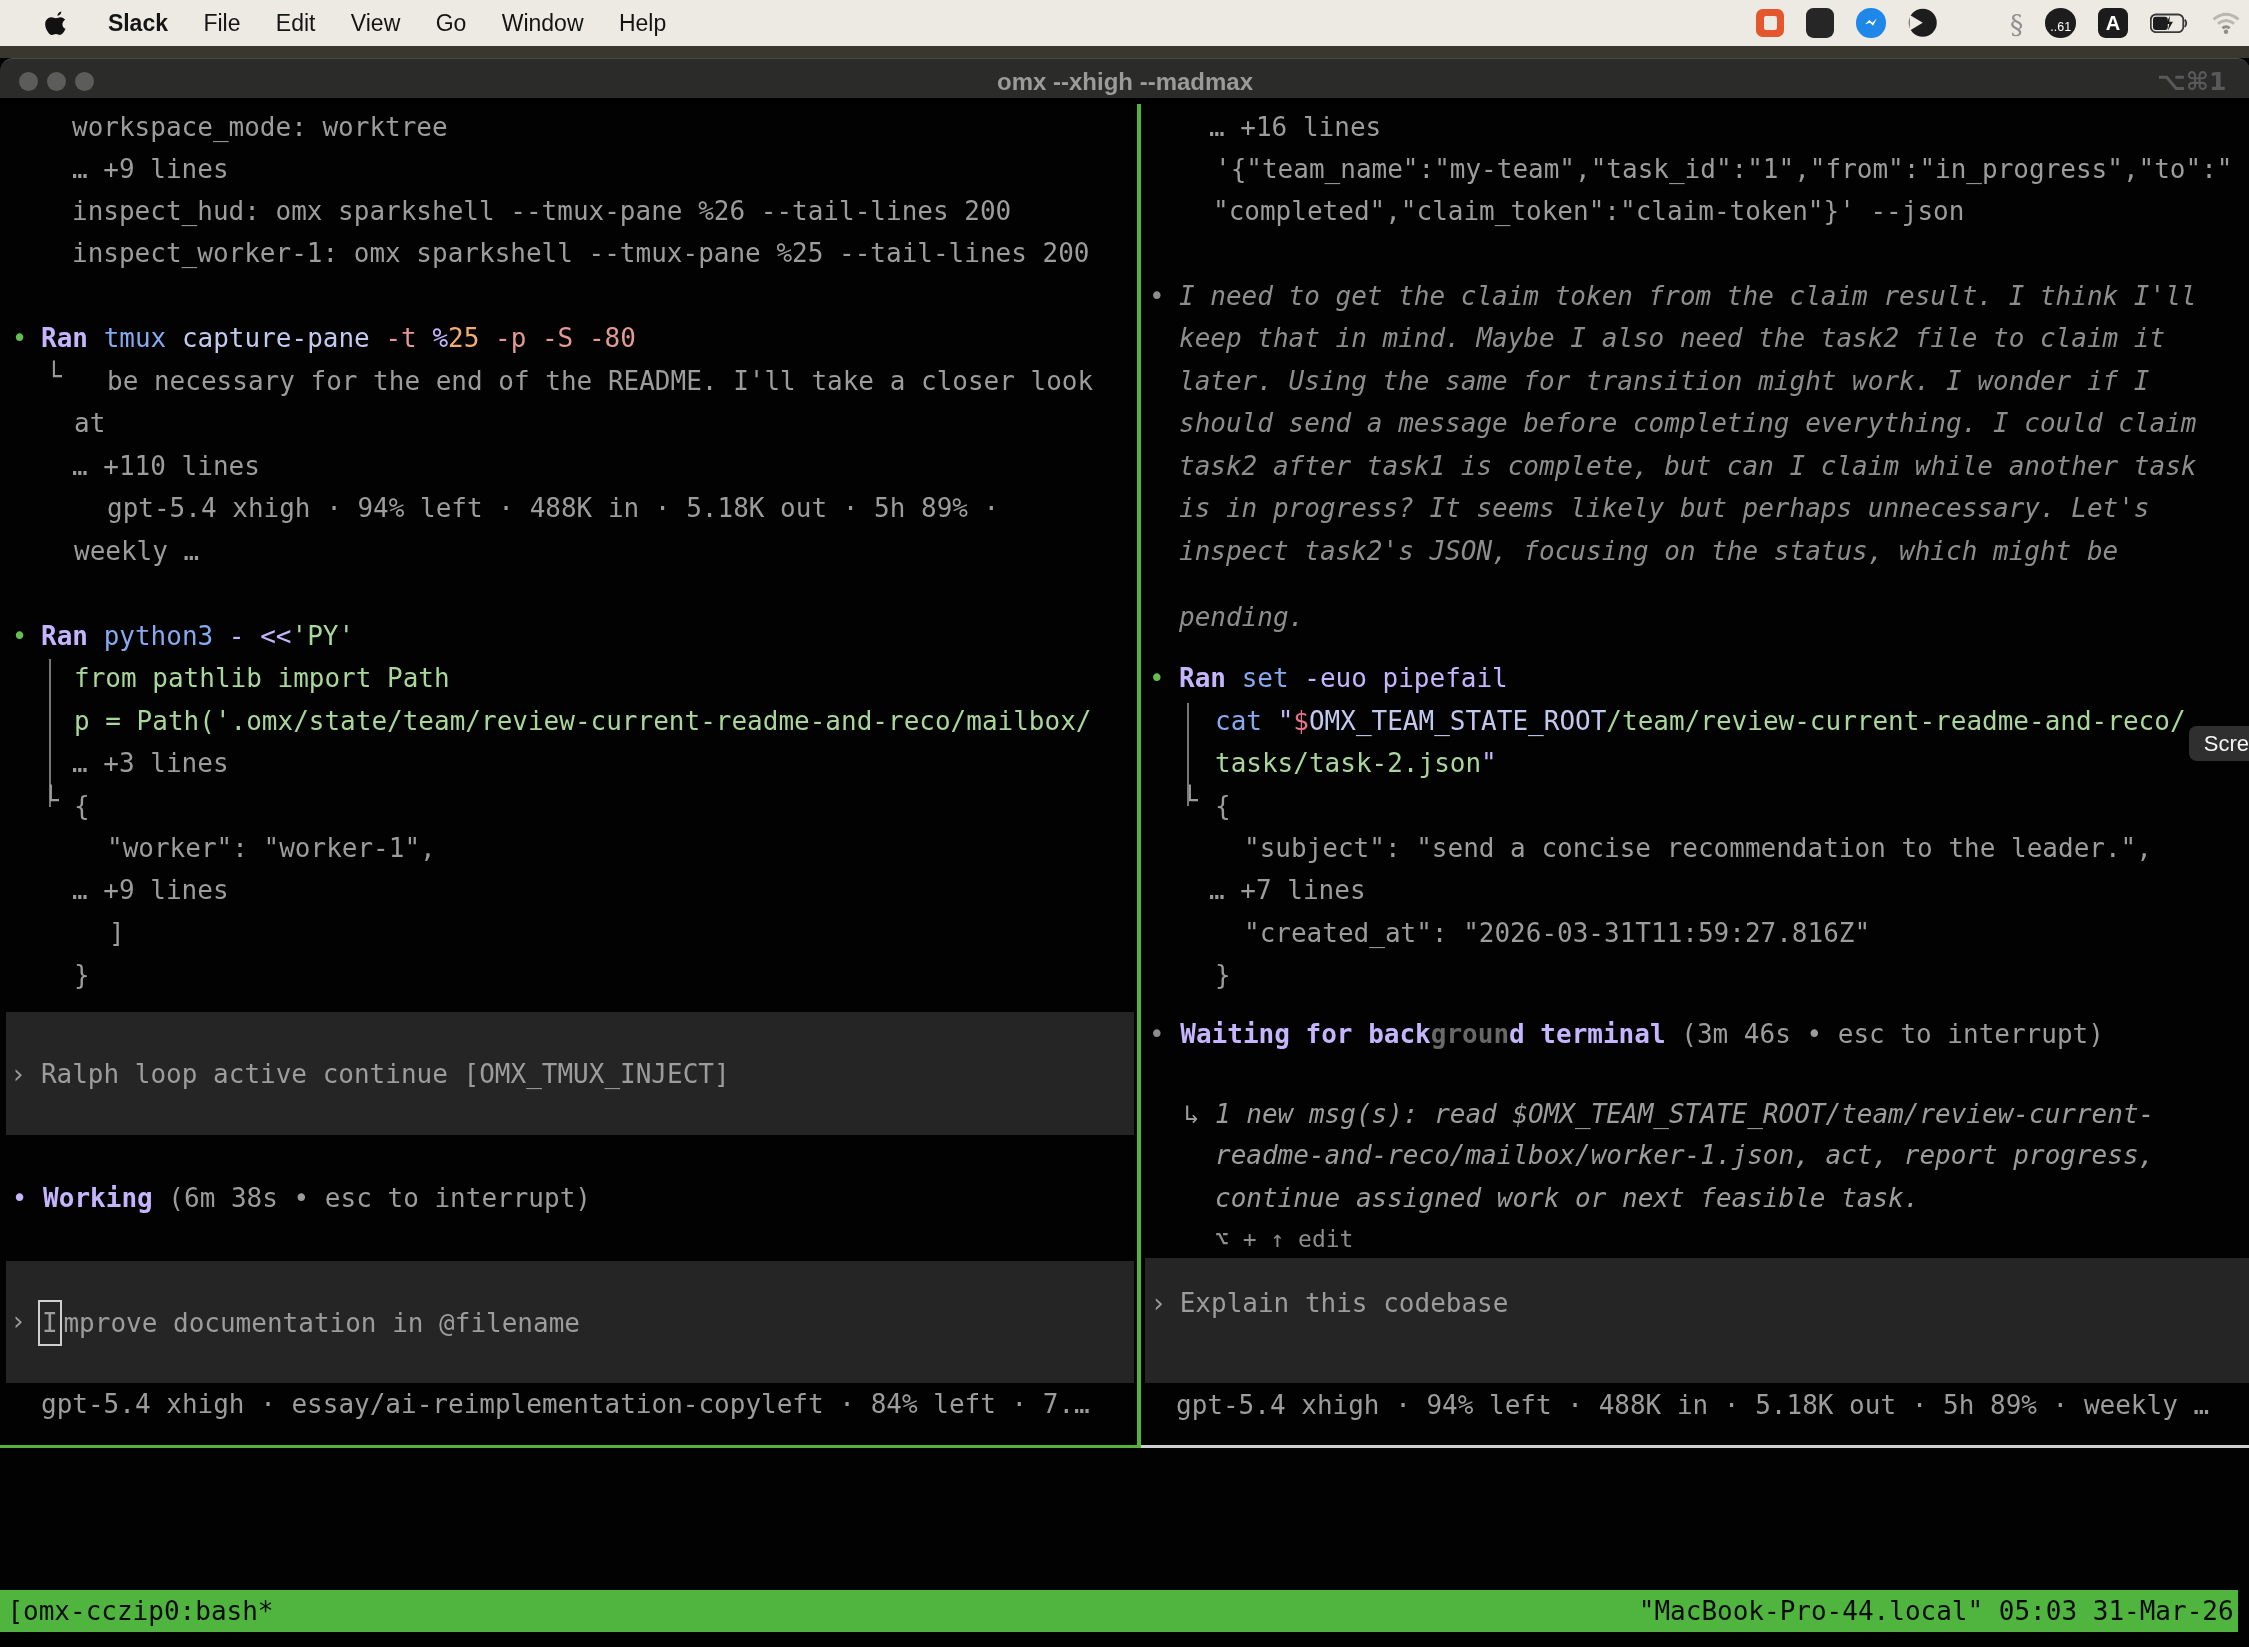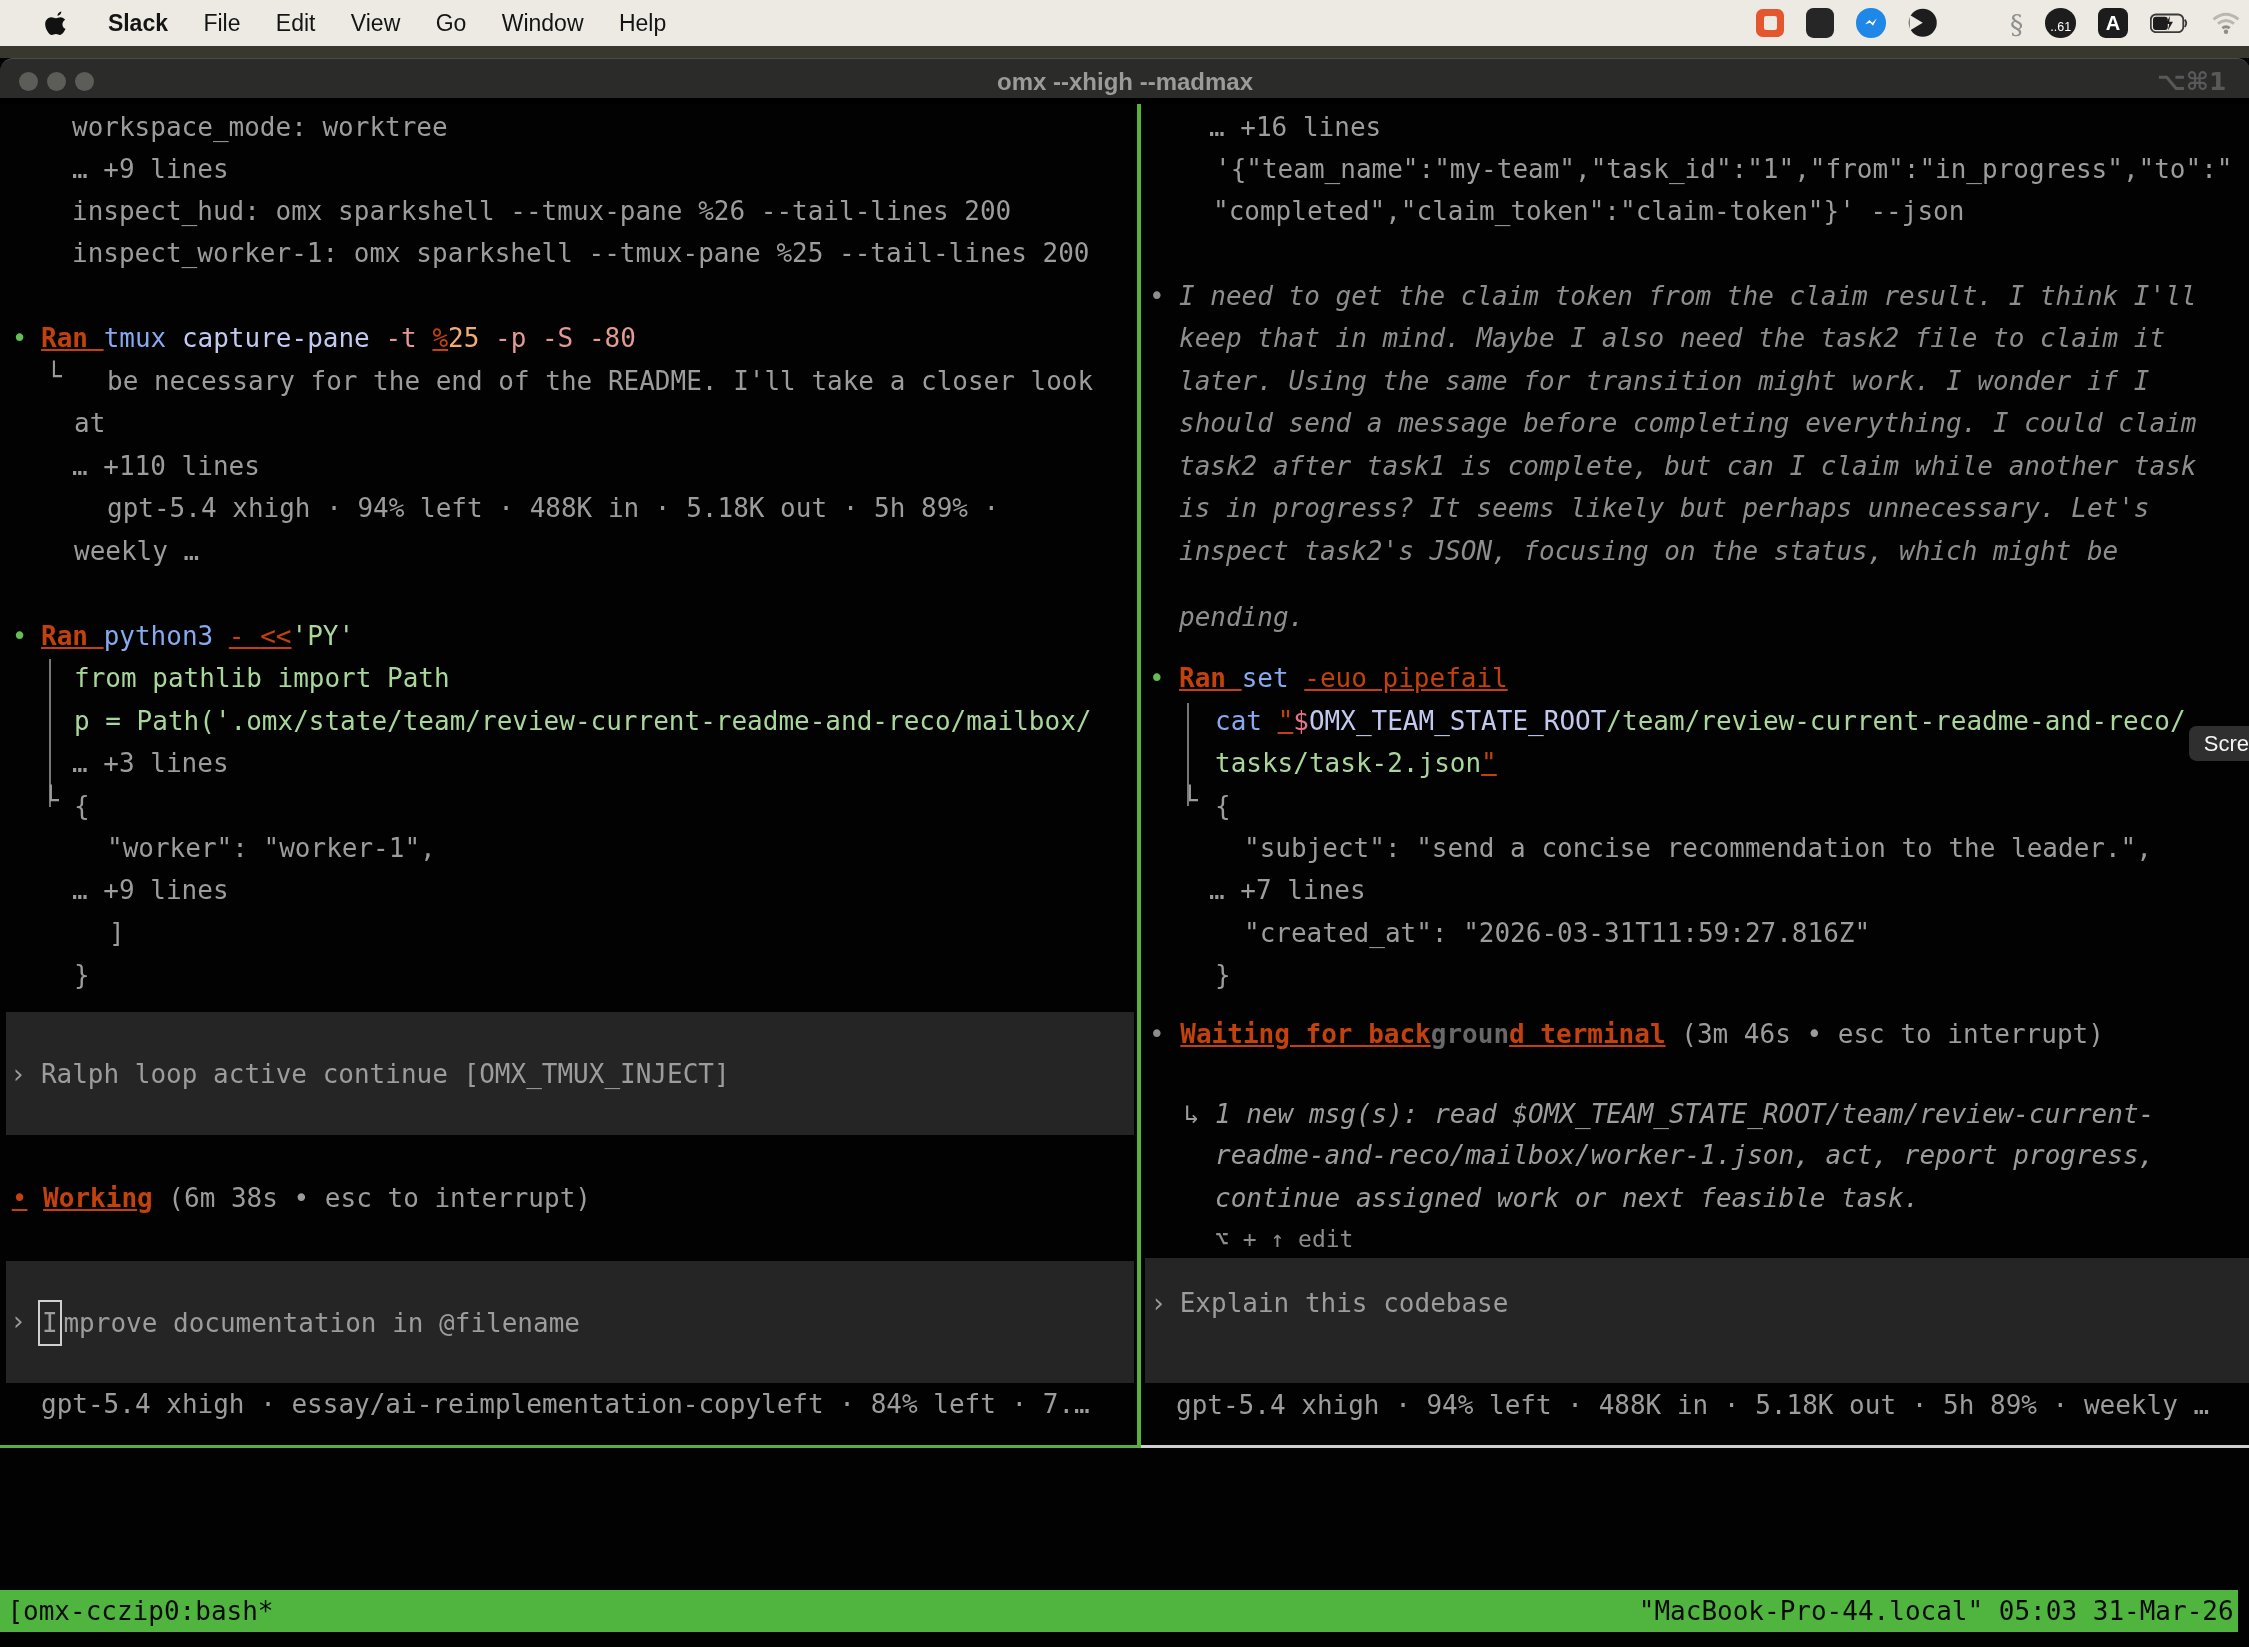--- a/index.html
+++ b/index.html
@@ -46,21 +46,21 @@
   .win-title { position:absolute; top:0; left:0; width:100%; height:46px; text-align:center;
     line-height:46px; color:#9b9b99; font-size:24px; font-weight:700;
     font-family:"Liberation Sans","DejaVu Sans",sans-serif; }
   .win-shortcut { position:absolute; top:0; right:23.6px; height:46px; line-height:46px;
     color:#59595b; font-size:25px; font-weight:700; font-family:"DejaVu Sans",sans-serif; }
 
   
   .term { position:absolute; top:46px; left:0; width:2250px; height:1544px; background:#020202; overflow:hidden; }
   .ln { position:absolute; white-space:pre; font-size:26px; line-height:42px; color:#9c9c9c; }
   .b { font-weight:700; } .i { font-style:italic; }
-  .w { color:#c2410c;text-decoration:underline; } .g { color:#9c9c9c; } .dimg { color:#8d8d8d; }
+  .w { color:#c4b5fd; } .g { color:#9c9c9c; } .dimg { color:#8d8d8d; }
   .grn { color:#a9d79b; } .blu { color:#87a9f0; } .lav { color:#c3c9ee; }
   .sal { color:#e39a93; } .org { color:#f1ab74; } .pnk { color:#e5738a; }
   .cyn { color:#4fc3d6; } .lime { color:#74c53d; }
   .bullg { color:#63bf4f; } .shimmer-dim { color:#686868; }
   .pane { position:absolute; top:0; height:1341px; overflow:hidden; }
   .pane.lp { left:0; width:1137px; }
   .pane.rp { left:1141px; width:1109px; }
   .vdivider { position:absolute; left:1137px; top:0; width:4.4px; height:1343px; background:#55b23a; }
   .hborder-l { position:absolute; left:0; top:1341px; width:1141px; height:3px; background:#55b23a; }
   .hborder-r { position:absolute; left:1141px; top:1341px; width:1109px; height:3px; background:#cfcfcf; }

